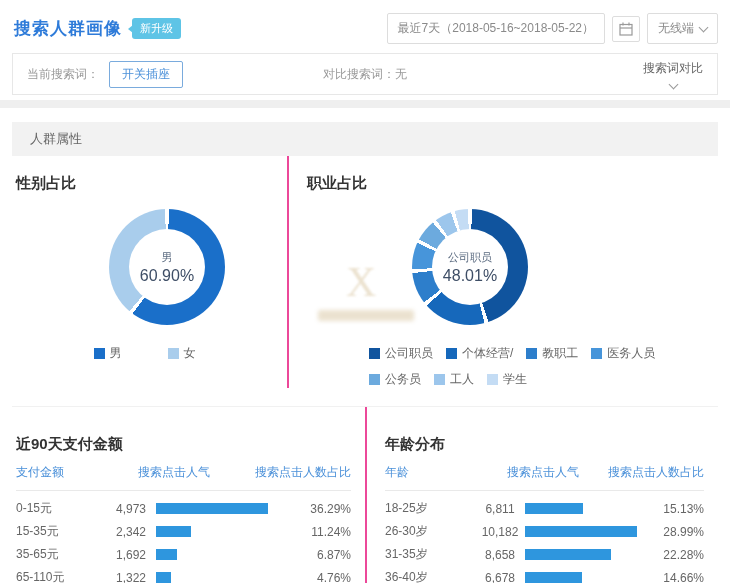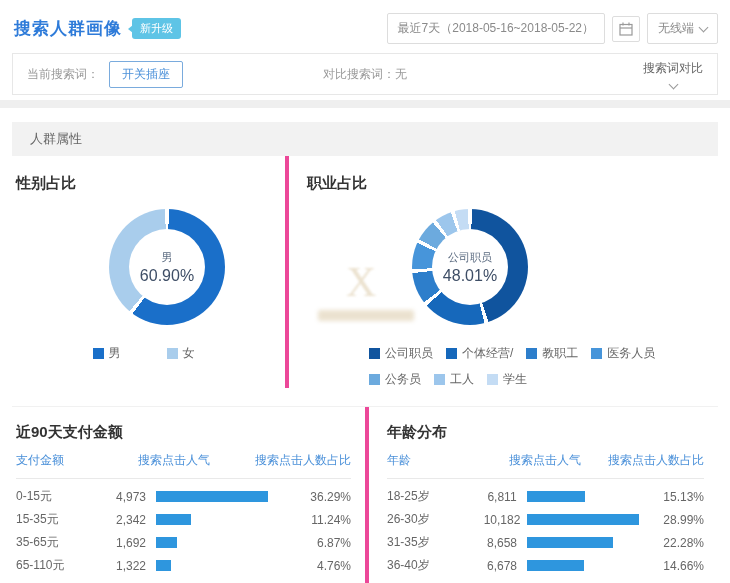--- a/index.html
+++ b/index.html
@@ -26,37 +26,37 @@
   .current-box { border:1px solid #7aabdd; color:#4a90d9; padding:4px 12px; margin-left:10px; border-radius:2px; cursor:pointer; }
   .compare { position:absolute; left:50%; transform:translateX(-50%); color:#999; }
   .compare-link { margin-left:auto; color:#666; display:flex; align-items:center; gap:7px; cursor:pointer;flex-direction:column; }
 
   .strip { height:8px; background:#efefef; margin-top:5px; }
 
   .section-band { margin:14px 12px 0; background:#f2f2f2; color:#666; font-size:13px; padding:8px 18px; }
 
   .grid { display:grid; grid-template-columns:1fr 1fr; margin:0 12px; }
   .col { padding:4px 14px 0 4px; position:relative; }
-  .col.right { border-left:4px solid #ec4899; padding-left:18px; }
+  .col.right { border-left:2px solid #ec4899; padding-left:18px; }
   .chart-title { font-size:15px; font-weight:bold; color:#333; margin:14px 0 4px; }
 
   .donut-wrap { position:relative; width:116px; height:116px; margin:16px 0 0 93px; }
   .donut { width:116px; height:116px; border-radius:50%; }
   .donut-hole { position:absolute; inset:20px; background:#fff; border-radius:50%;
     display:flex; flex-direction:column; align-items:center; justify-content:center; }
   .center-name { font-size:11px; color:#5b6b80; }
   .center-val { font-size:16px; color:#3e4e66; margin-top:2px; }
 
   .legend { display:flex; justify-content:center; gap:46px; margin-top:20px; font-size:12px; color:#666; }
   .legend.wrap { flex-wrap:wrap; justify-content:flex-start; width:335px; margin:20px 0 0 62px; gap:9px 13px; }
   .legend-item { display:flex; align-items:center; gap:5px; }
   .sq { width:11px; height:11px; display:inline-block; }
 
   .tables-grid { border-top:1px solid #f1f1f1; margin-top:18px; }
-  .table-title { font-size:15px; font-weight:bold; color:#333; margin:12px 0 10px; }
+  .table-title { font-size:15px; font-weight:bold; color:#333; margin:24px 0 10px; }
   .thead { display:flex; font-size:12px; color:#4a90d9; padding-bottom:9px; border-bottom:1px solid #e9e9e9; }
   .th1 { width:95px;font-family:Liberation Mono, monospace; } .th2 { flex:1; padding-left:27px; } .th3 { width:120px; text-align:right; }
   .tbody { padding-top:6px; }
   .trow { display:flex; align-items:center; height:23px; font-size:12px; color:#666; }
   .tlabel { width:95px; }
   .tval { width:40px; text-align:center; margin-right:5px; }
   .tbar { height:11px; background:#2e96de; display:inline-block; }
   .tpct { margin-left:auto; text-align:right; }
 
   .watermark { position:absolute; left:318px; top:258px; width:110px; pointer-events:none; opacity:.5; }

